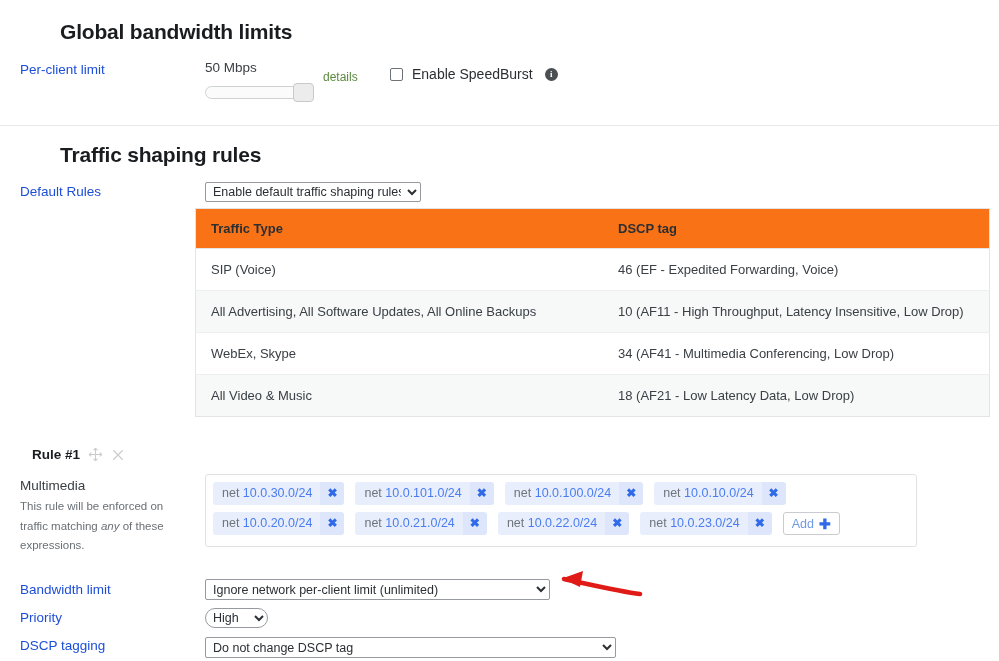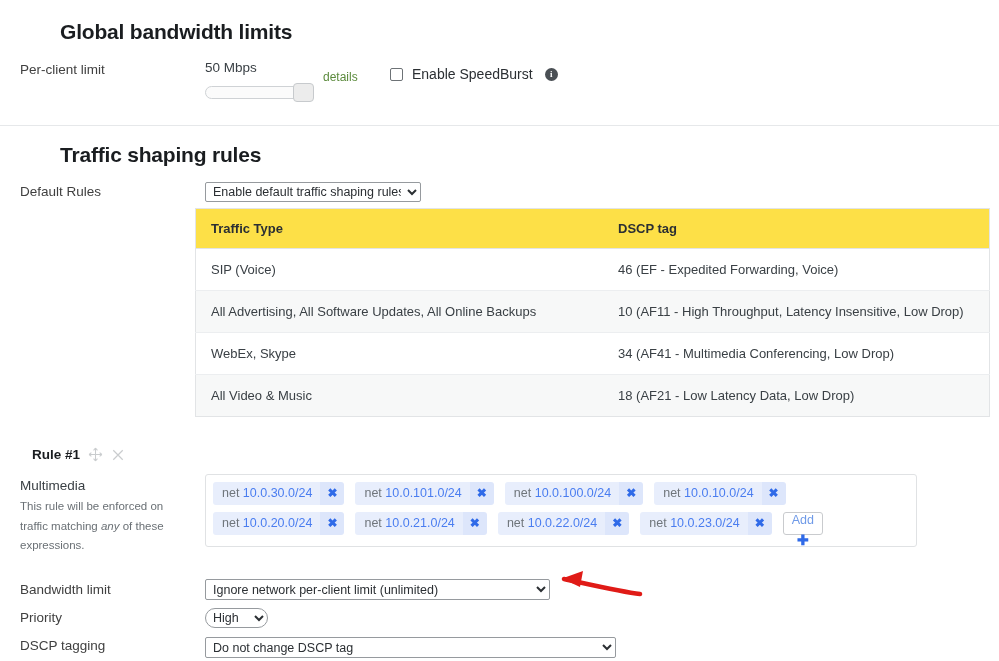--- a/index.html
+++ b/index.html
@@ -28,21 +28,21 @@
   .divider {
     position: absolute;
     left: 0;
     width: 999px;
     height: 1px;
     background: #e6e8ea;
   }
 
   .row-label {
     font-size: 13.5px;
-    color: #404040;
+    color: #1d4ed8;
   }
 
   
   #global-title { position: absolute; left: 20px; top: 20px; }
 
   #per-client-label { position: absolute; left: 20px; top: 62px; }
 
   #mbps-value {
     position: absolute;
     left: 205px;
@@ -149,21 +149,21 @@
   #traffic-table {
     position: absolute;
     left: 195px;
     top: 208px;
     width: 795px;
     border-collapse: collapse;
     border: 1px solid #e2e4e6;
     table-layout: fixed;
   }
   #traffic-table th {
-    background: #fde047;
+    background: #f97316;
     text-align: left;
     font-size: 13px;
     font-weight: bold;
     color: #2b2f33;
     padding: 12px 0 12px 15px;
     border-bottom: 1px solid #e2e4e6;
   }
   #traffic-table td {
     font-size: 13px;
     color: #3a4045;
@@ -247,21 +247,20 @@
     display: flex;
     align-items: center;
     gap: 5px;
     height: 23px;
     border: 1px solid #c9cbce;
     border-radius: 3px;
     background: #fff;
     padding: 0 8px;
     box-sizing: border-box;
     cursor: pointer;
-    flex-direction: column;
   }
   .add-btn span { color: #6f9ae8; font-size: 12.5px; }
   .add-btn .plus { color: #2f6ae8; font-size: 14px; font-weight: bold; }
 
   
   #bw-label { position: absolute; left: 20px; top: 582px; }
   #bw-select {
     position: absolute;
     left: 205px;
     top: 579px;

